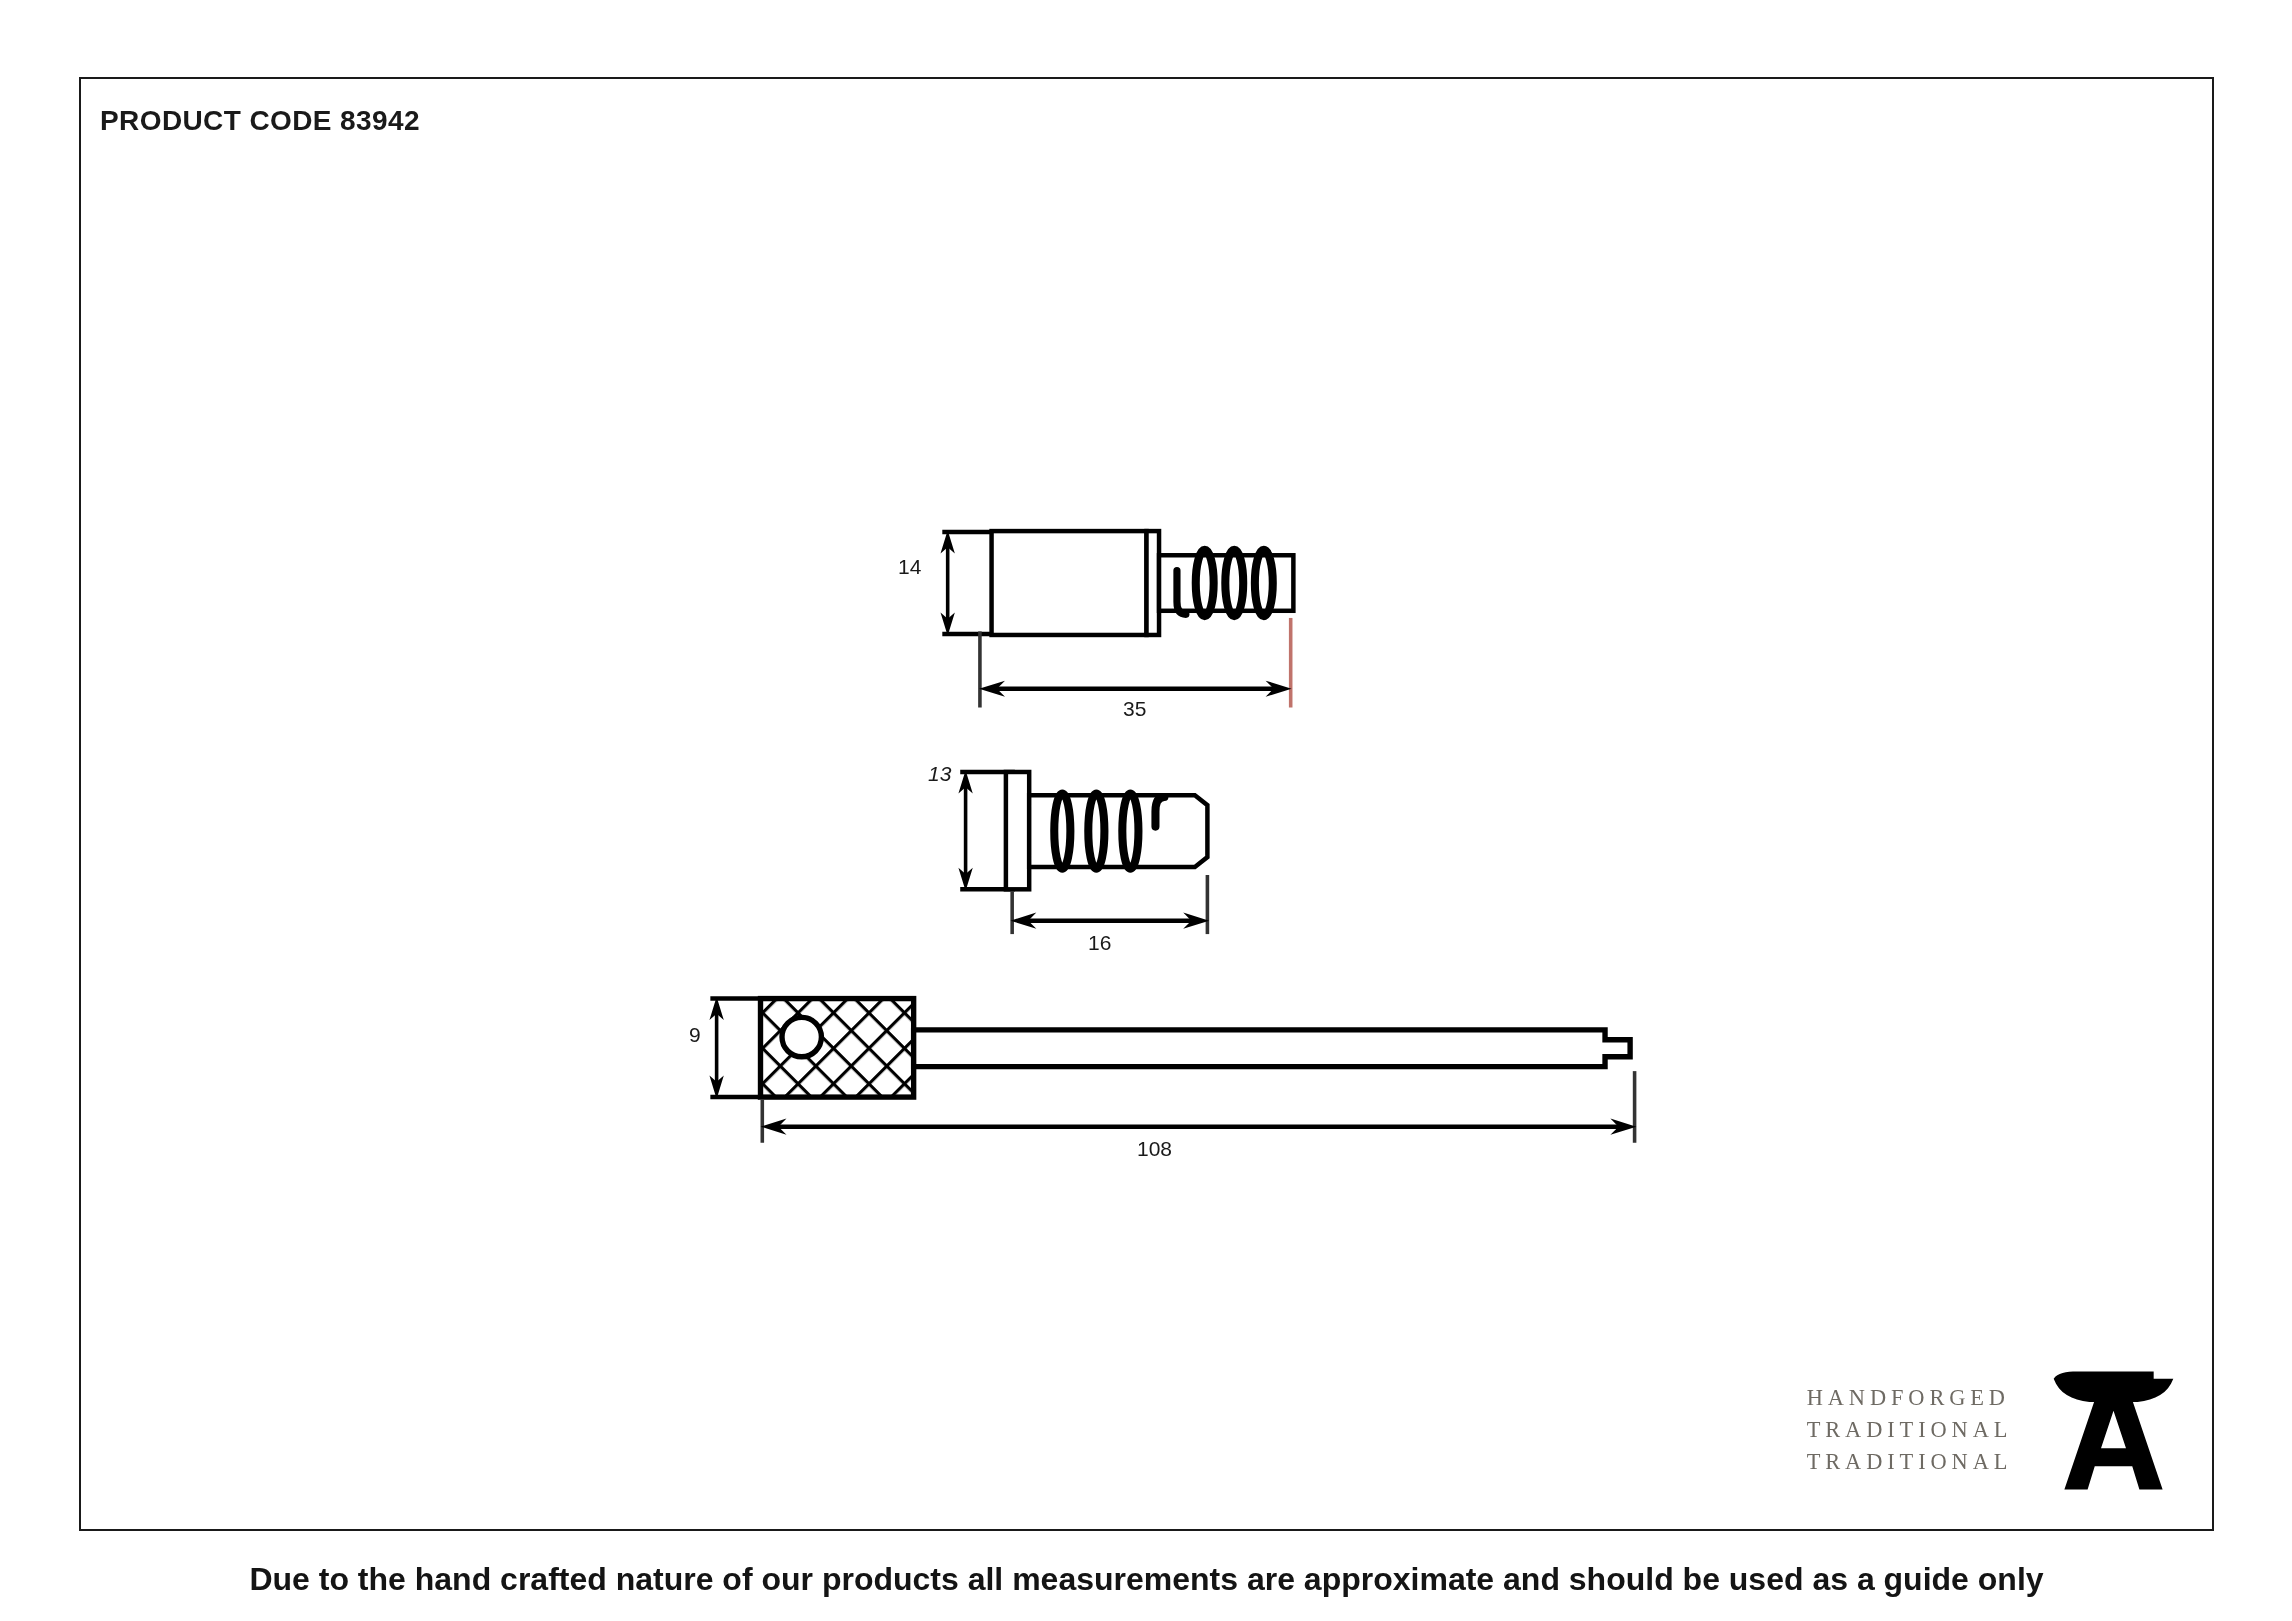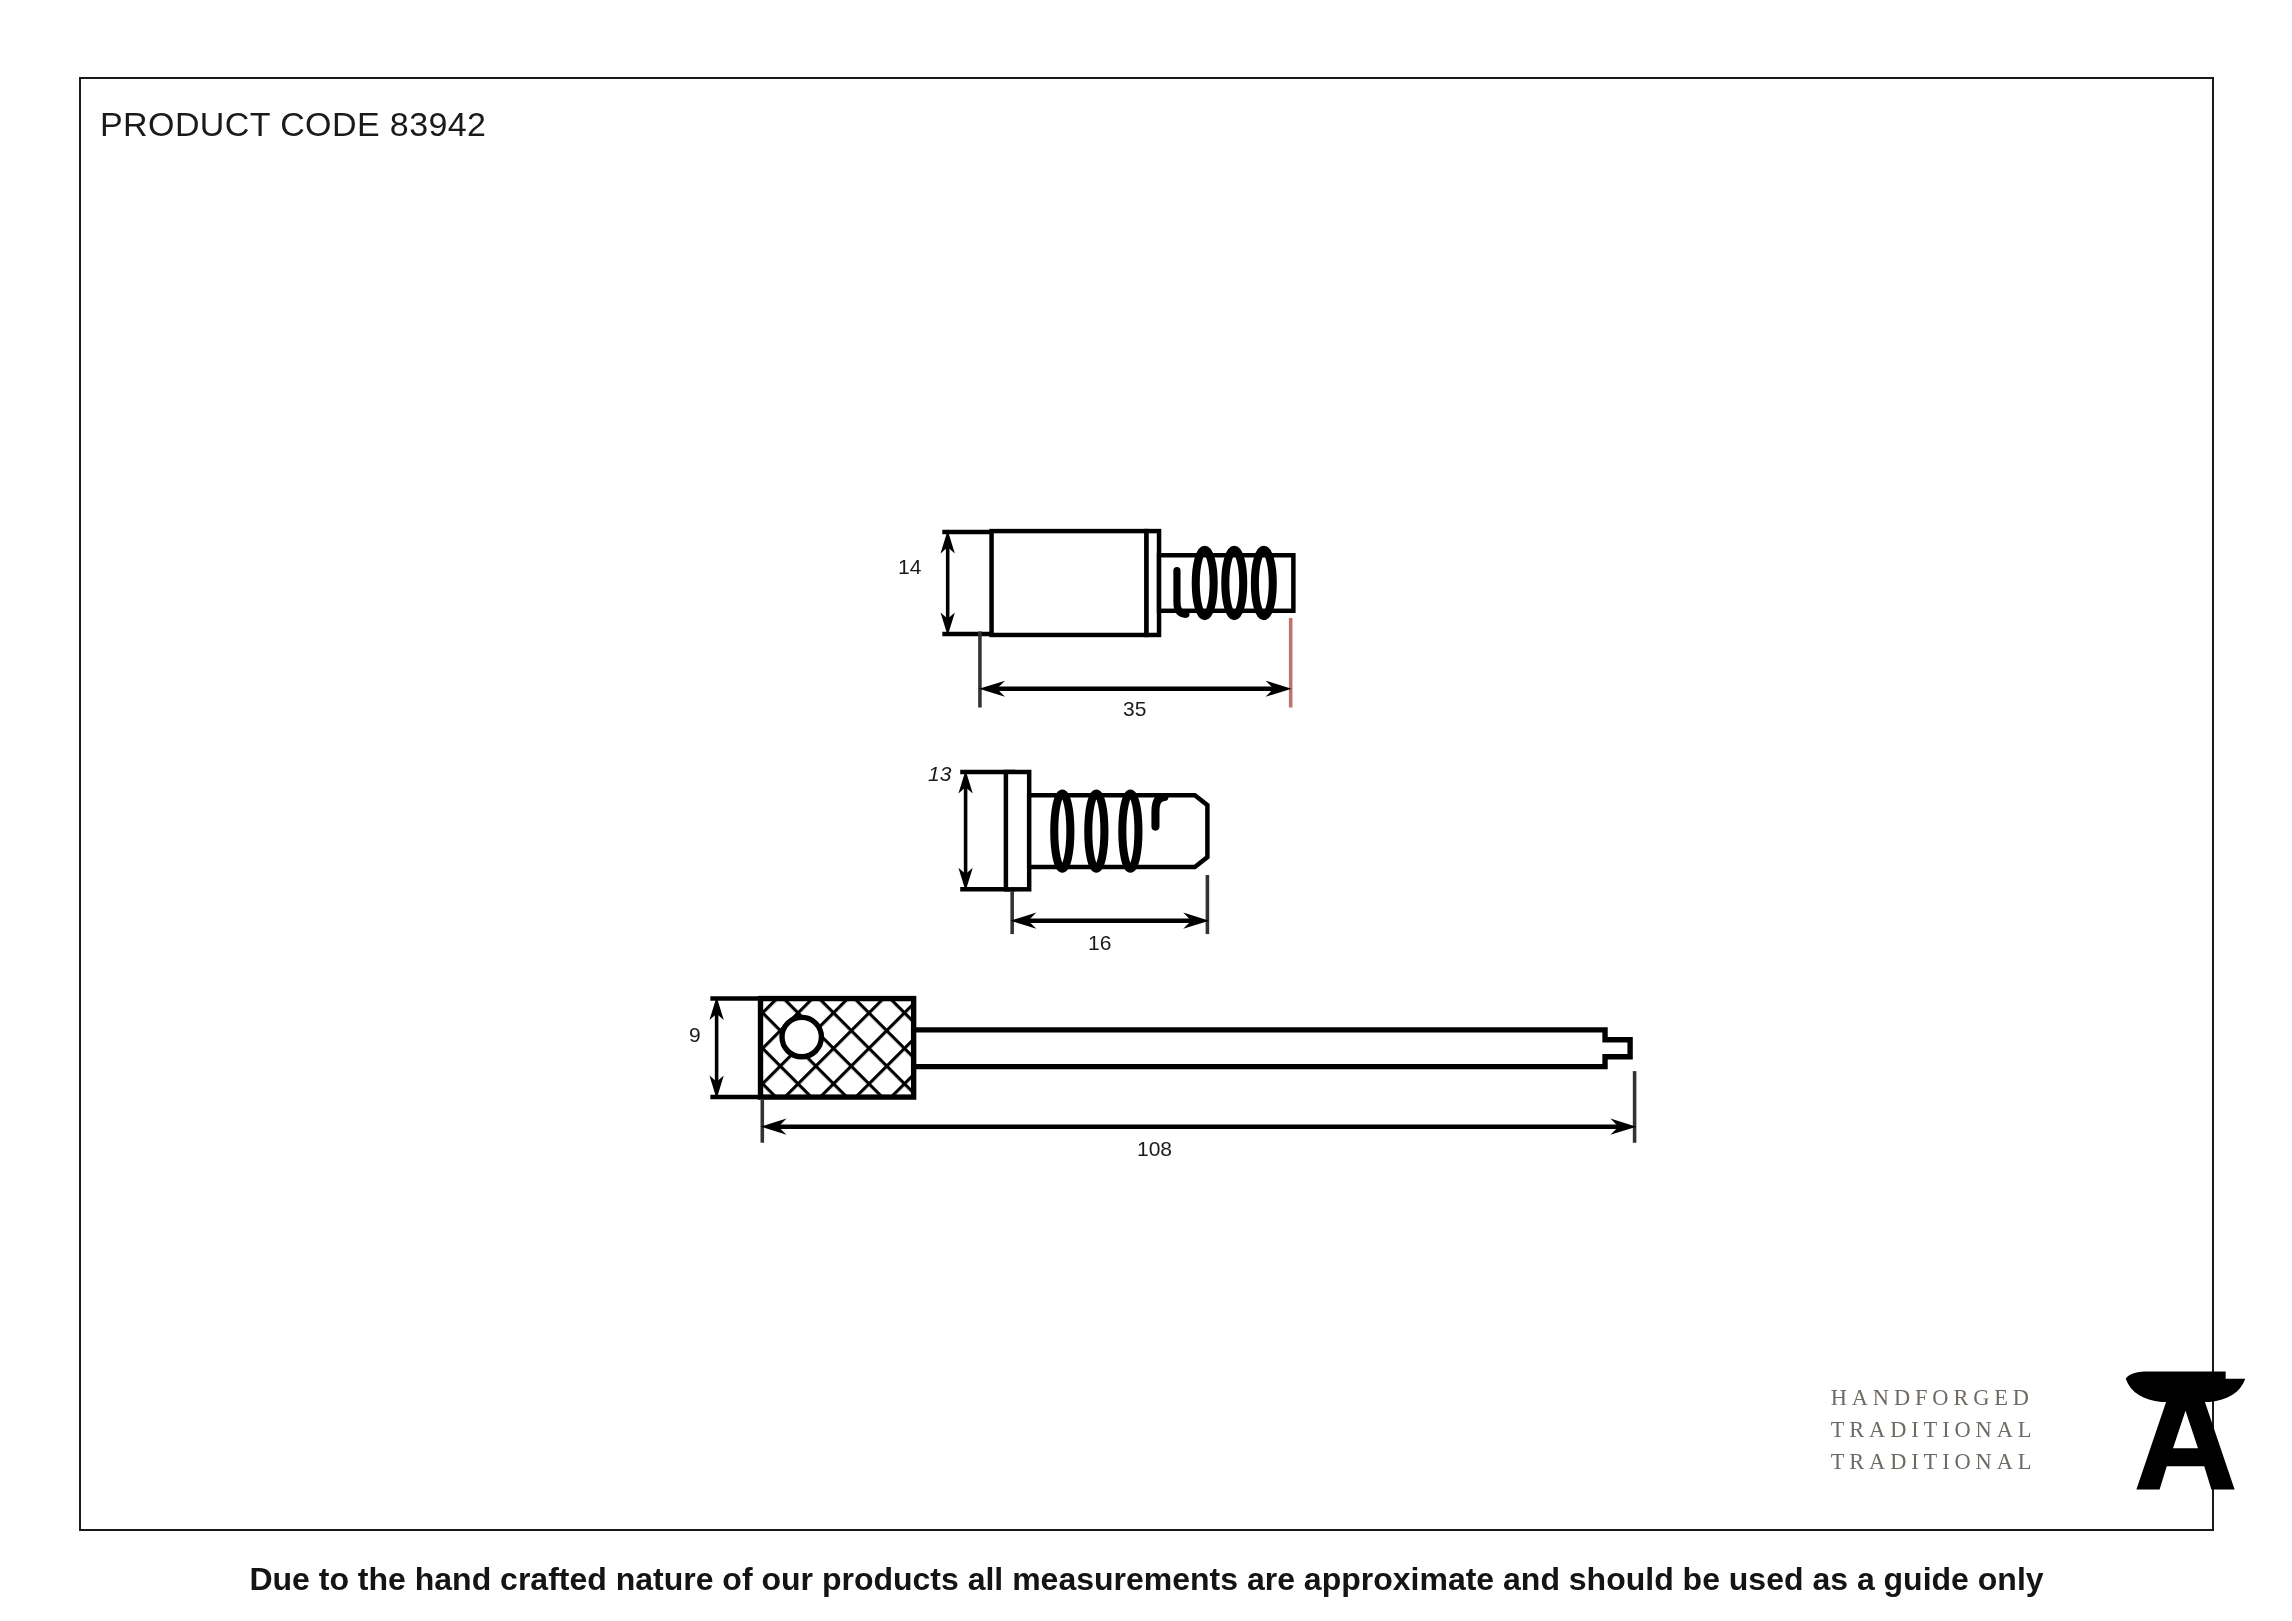--- a/index.html
+++ b/index.html
@@ -31,23 +31,23 @@
     height: 1454px;
     border: 2.7px solid #1a1a1a;
     box-sizing: border-box;
     background: #ffffff;
   }
   
   #product-code {
     position: absolute;
     left: 100px;
     top: 105px;
-    font-size: 34px;
+    font-size: 28px;
     letter-spacing: 0.4px;
-    font-weight: 400;
+    font-weight: 700;
     color: #1a1a1a;
     white-space: nowrap;
   }
   
   #drawing-svg {
     position: absolute;
     left: 0;
     top: 0;
     width: 2293px;
     height: 1621px;
@@ -72,21 +72,20 @@
   
   #logo-block {
     position: absolute;
     left: 1787px;
     top: 1363px;
     width: 376px;
     height: 134px;
     display: flex;
     flex-direction: row;
     align-items: center;
-    gap: 24px;
   }
   #logo-rule-left {
     width: 1.8px;
     height: 106px;
     background: #b9b6b0;
     margin-right: 19.7px;
   }
   #logo-words {
     display: flex;
     flex-direction: column;

